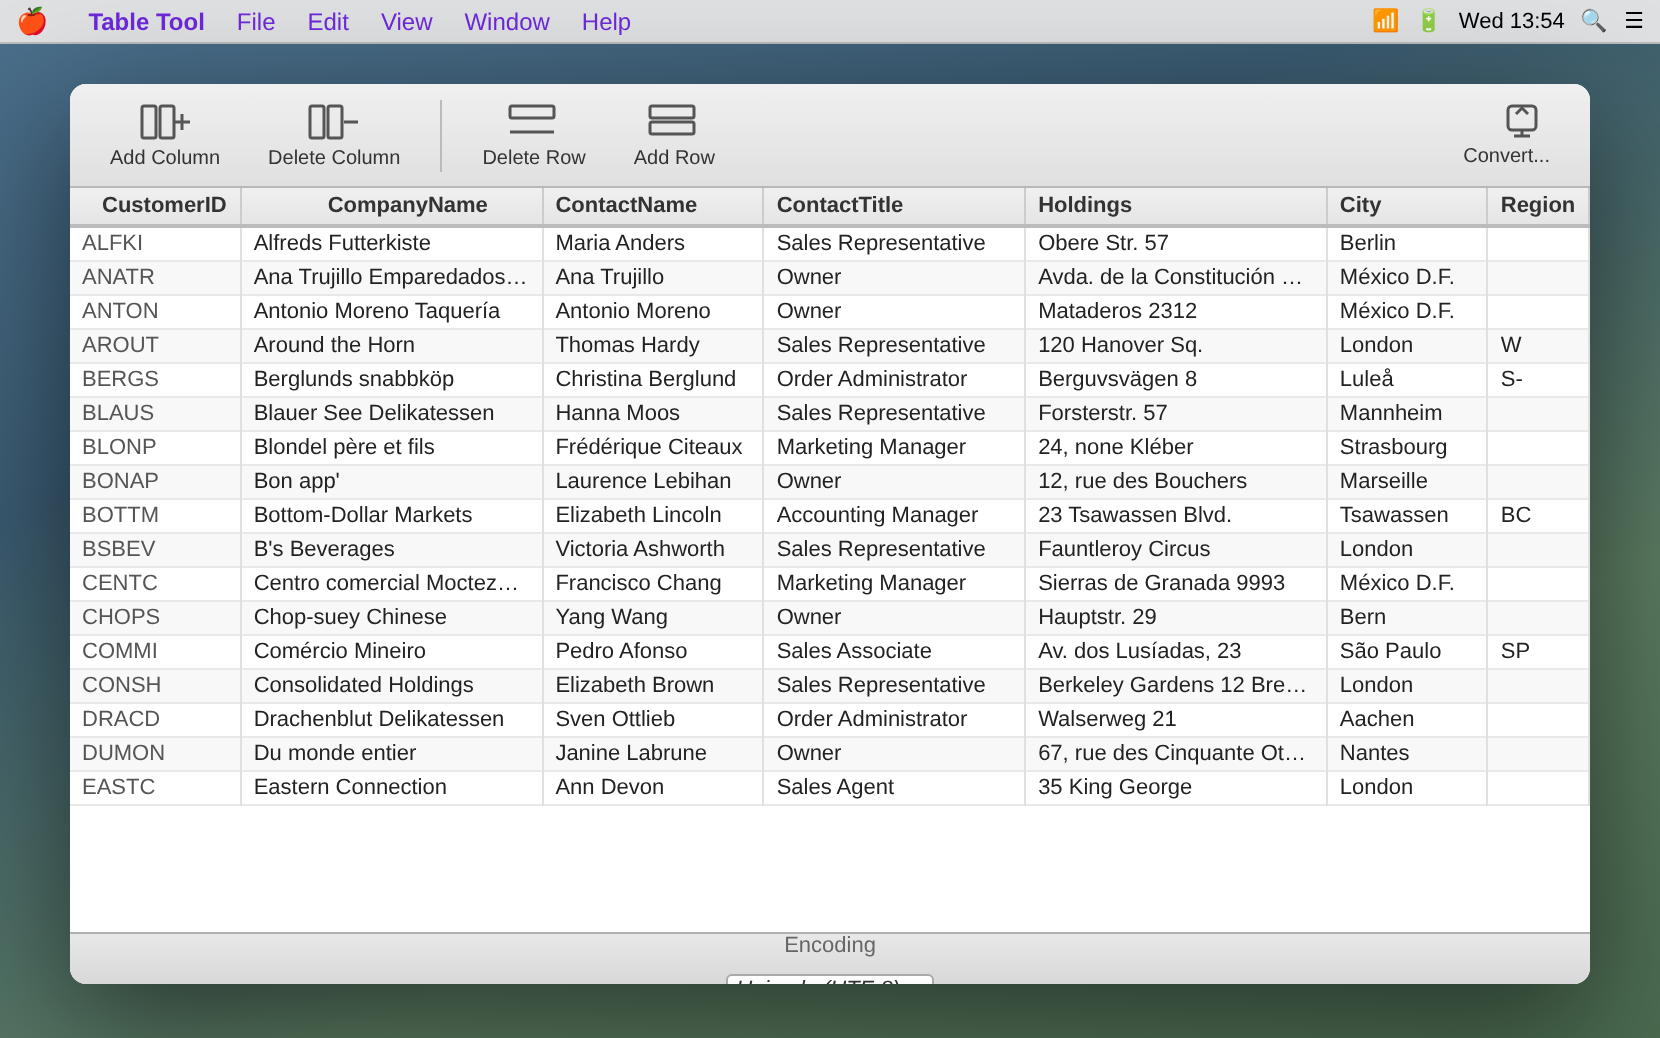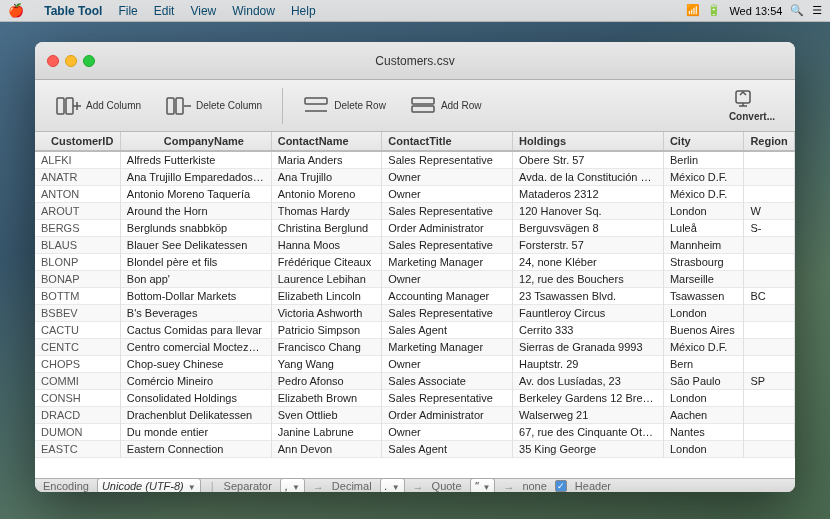--- a/index.html
+++ b/index.html
@@ -22,21 +22,21 @@
       gap: 16px;
       border-bottom: 1px solid #bbb;
     }
     .menubar-apple {
       font-size: 13px;
       margin-right: 4px;
     }
     .menubar-item {
       font-size: 12px;
       font-weight: 500;
-      color: #0c4a6e;
+      color: #6d28d9;
     }
     .menubar-right {
       margin-left: auto;
       display: flex;
       align-items: center;
       gap: 8px;
       font-size: 11px;
     }
 
     
@@ -100,21 +100,21 @@
       height: 52px;
       background: linear-gradient(180deg, #f0f0f0 0%, #e0e0e0 100%);
       border-bottom: 1px solid #b8b8b8;
       display: flex;
       align-items: center;
       padding: 0 12px;
       gap: 8px;
     }
     .toolbar-btn {
       display: flex;
-      flex-direction: row;
+      flex-direction: column;
       align-items: center;
       gap: 3px;
       padding: 4px 8px;
       cursor: pointer;
       border-radius: 4px;
     }
     .toolbar-icon {
       width: 28px;
       height: 20px;
       display: flex;
@@ -129,25 +129,24 @@
     .toolbar-separator {
       width: 1px;
       height: 36px;
       background: #bbb;
       margin: 0 4px;
     }
     .toolbar-spacer { flex: 1; }
     .convert-btn {
       display: flex;
       flex-direction: column;
-      align-items: flex-start;
+      align-items: flex-end;
       gap: 2px;
       padding: 4px 8px;
       cursor: pointer;
-      font-weight: bold;
     }
     
     
     .table-container {
       flex: 1;
       overflow: auto;
       background: #fff;
     }
     table {
       width: 100%;
@@ -183,29 +182,30 @@
       text-overflow: ellipsis;
     }
     tbody td:first-child {
       font-weight: 500;
       color: #555;
       margin-left: 20px;
     }
 
     
     .statusbar {
-      height: 14px;
+      height: 26px;
       background: linear-gradient(180deg, #e8e8e8 0%, #d8d8d8 100%);
       border-top: 1px solid #b0b0b0;
       display: flex;
       align-items: center;
       padding: 0 8px;
       gap: 8px;
       font-size: 11px;
       color: #333;
+      flex-direction: column;
     }
     .status-label { color: #666; }
     .status-select {
       background: linear-gradient(180deg, #fff 0%, #f0f0f0 100%);
       border: 1px solid #aaa;
       border-radius: 3px;
       padding: 1px 4px;
       font-size: 11px;
       display: flex;
       align-items: flex-end;
@@ -253,28 +253,20 @@
     <span>🔋</span>
     <span>Wed 13:54</span>
     <span>🔍</span>
     <span>☰</span>
   </div>
 </div>
 
 <div class="desktop">
   <div class="window">
 
-    <div class="titlebar">
-      <div class="traffic-lights">
-        <div class="tl tl-red"></div>
-        <div class="tl tl-yellow"></div>
-        <div class="tl tl-green"></div>
-      </div>
-      <span class="titlebar-title">Customers.csv</span>
-    </div>
 
     <div class="toolbar">
       <div class="toolbar-btn">
         <div class="toolbar-icon">
           <svg width="26" height="18" viewBox="0 0 26 18">
             <rect x="1" y="1" width="7" height="16" rx="1" fill="none" stroke="#555" stroke-width="1.5"></rect>
             <rect x="10" y="1" width="7" height="16" rx="1" fill="none" stroke="#555" stroke-width="1.5"></rect>
             <line x1="21" y1="5" x2="21" y2="13" stroke="#555" stroke-width="1.5"></line>
             <line x1="17" y1="9" x2="25" y2="9" stroke="#555" stroke-width="1.5"></line>
           </svg>
@@ -428,29 +420,20 @@
             <tr>
               <td title="BSBEV">BSBEV</td>
               <td title="B's Beverages">B's Beverages</td>
               <td title="Victoria Ashworth">Victoria Ashworth</td>
               <td title="Sales Representative">Sales Representative</td>
               <td title="Fauntleroy Circus">Fauntleroy Circus</td>
               <td title="London">London</td>
               <td title=""></td>
             </tr>
             <tr>
-              <td title="CACTU">CACTU</td>
-              <td title="Cactus Comidas para llevar">Cactus Comidas para llevar</td>
-              <td title="Patricio Simpson">Patricio Simpson</td>
-              <td title="Sales Agent">Sales Agent</td>
-              <td title="Cerrito 333">Cerrito 333</td>
-              <td title="Buenos Aires">Buenos Aires</td>
-              <td title=""></td>
-            </tr>
-            <tr>
               <td title="CENTC">CENTC</td>
               <td title="Centro comercial Moctezuma">Centro comercial Moctezuma</td>
               <td title="Francisco Chang">Francisco Chang</td>
               <td title="Marketing Manager">Marketing Manager</td>
               <td title="Sierras de Granada 9993">Sierras de Granada 9993</td>
               <td title="México D.F.">México D.F.</td>
               <td title=""></td>
             </tr>
             <tr>
               <td title="CHOPS">CHOPS</td>

